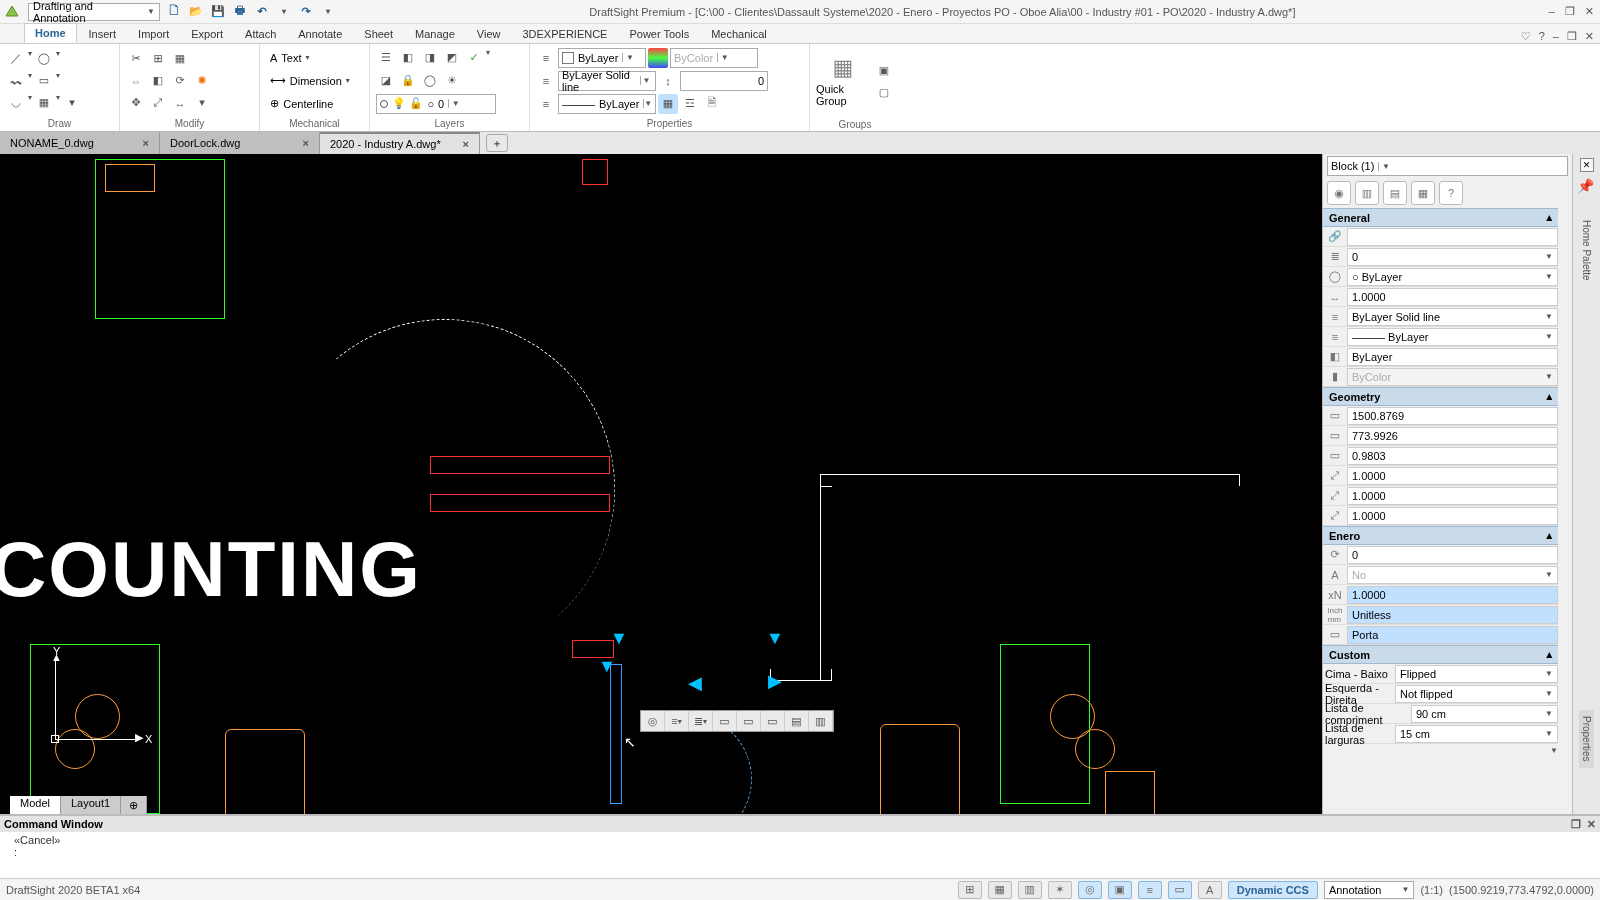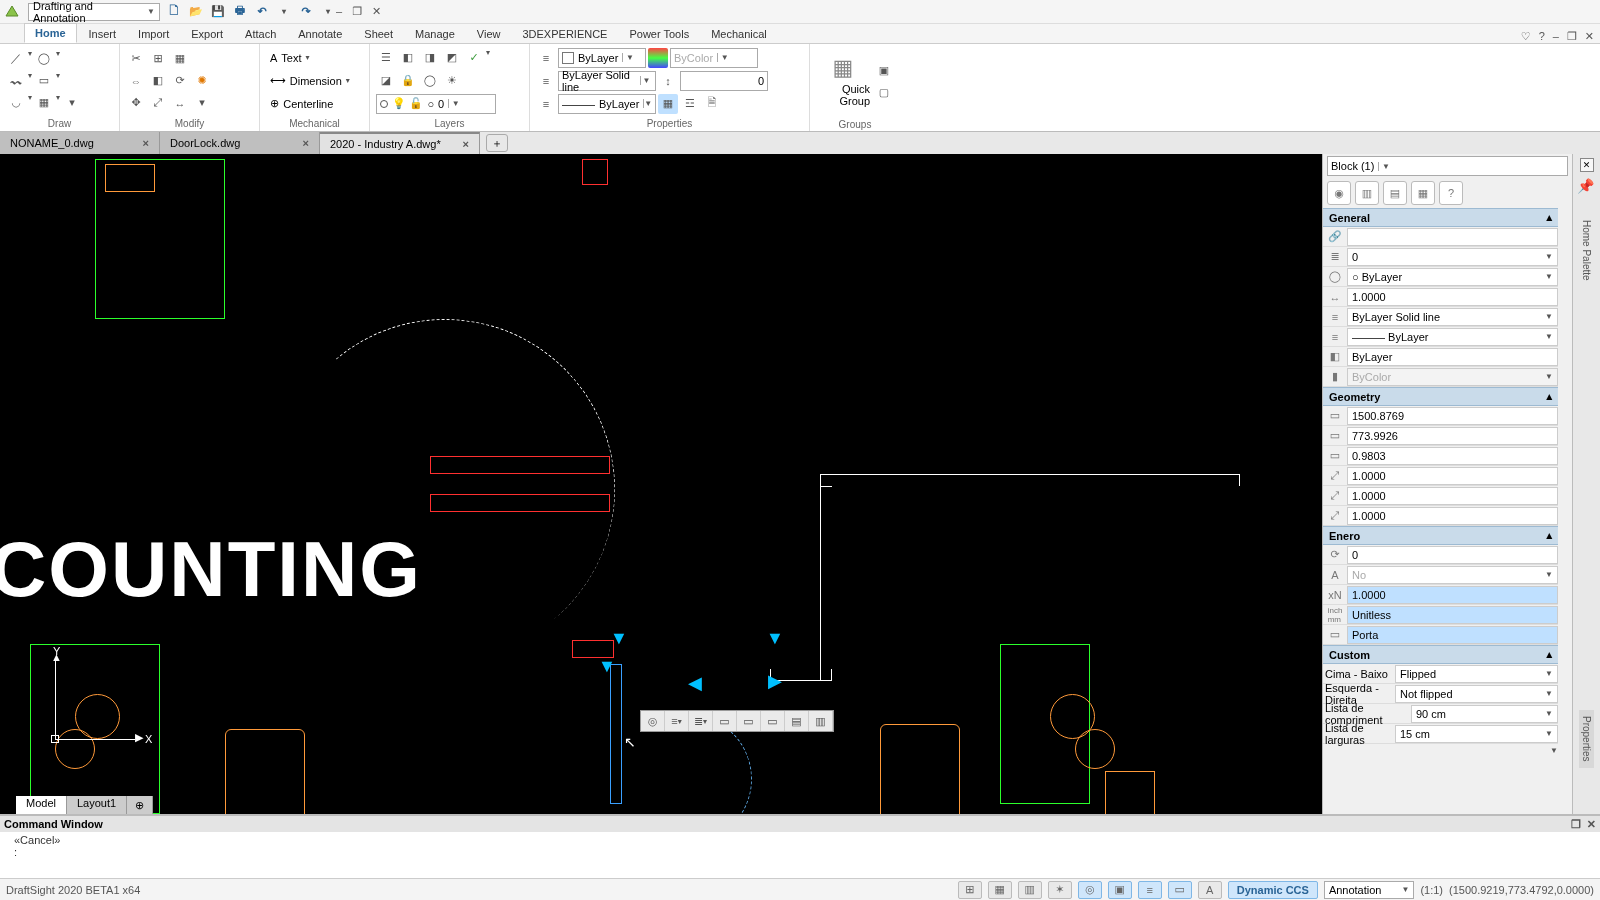--- a/index.html
+++ b/index.html
@@ -77,21 +77,21 @@
 .props-scroll::-webkit-scrollbar-button{height:14px;background:#d4d4d4;border:1px solid #999;}
 .prop-section{background:#c9dbea;border-top:1px solid #9dbad2;border-bottom:1px solid #9dbad2;display:flex;justify-content:space-between;align-items:center;padding:2px 6px;font-weight:600;}
 .prop-row{display:flex;align-items:center;height:20px;border-bottom:1px solid #ddd;}
 .prop-icon{width:24px;display:flex;align-items:center;justify-content:center;color:#777;}
 .prop-label{width:72px;padding-left:2px;}
 .prop-val{flex:1;background:#fff;border:1px solid #ccc;height:18px;padding:0 4px;display:flex;align-items:center;overflow:hidden;white-space:nowrap;}
 .prop-val.drop{justify-content:space-between;}
 .prop-val.sel{background:#bfe0ff;}
 
 
-.sheet-tabs{position:absolute;left:16px;bottom:0;display:flex;height:18px;background:#d8d8d8;}
+.sheet-tabs{position:absolute;left:10px;bottom:0;display:flex;height:18px;background:#d8d8d8;}
 .sheet-tab{padding:1px 10px;border-right:1px solid #999;background:#fff;}
 .sheet-tab.inactive{background:#ccc;}
 .sheet-add{width:26px;display:flex;align-items:center;justify-content:center;border-right:1px solid #999;background:#ccc;}
 
 
 .cmd-win{border-top:2px solid #bbb;background:#fff;}
 .cmd-head{background:#e4e4e4;display:flex;justify-content:space-between;align-items:center;padding:0 4px;height:16px;font-weight:600;}
 .cmd-head .cw-ctrls{display:flex;gap:6px;color:#555;}
 .cmd-body{height:46px;padding:2px 14px;color:#333;}
 .cmd-prompt{display:flex;align-items:center;gap:4px;}
@@ -126,20 +126,21 @@
   <div class="qat">
     <span class="qat-btn">🗋</span>
     <span class="qat-btn">📂</span>
     <span class="qat-btn">💾</span>
     <span class="qat-btn">🖶</span>
     <span class="qat-btn">↶</span>
     <span class="qat-btn chev">▾</span>
     <span class="qat-btn">↷</span>
     <span class="qat-btn chev">▾</span>
   </div>
+  <div class="title-area">DraftSight Premium - [C:\00 - Clientes\Dassault Systeme\2020 - Enero - Proyectos PO - Oboe Alia\00 - Industry #01 - PO\2020 - Industry A.dwg*]</div>
   <div class="win-ctrls">
     <span>–</span>
     <span>❐</span>
     <span>✕</span>
   </div>
 </div>
 
 <div class="ribbon-tabs">
   <div class="ribbon-tab active">Home</div>
   <div class="ribbon-tab">Insert</div>
@@ -309,21 +310,21 @@
         </div>
       </div>
     </div>
     <div class="rgroup-title">Properties</div>
   </div>
 
   <div class="rgroup" style="width:90px;border-right:none;">
     <div class="rgroup-content" style="justify-content:center;">
       <div class="big-btn">
         <span style="font-size:22px;color:#888;">▦</span>
-        <span style="text-align:right;">Quick Group</span>
+        <span style="text-align:left;">Quick Group</span>
       </div>
       <div class="icon-col">
         <span class="icon-btn">▣</span>
         <span class="icon-btn">▢</span>
       </div>
     </div>
     <div class="rgroup-title">Groups</div>
   </div>
 </div>
 

